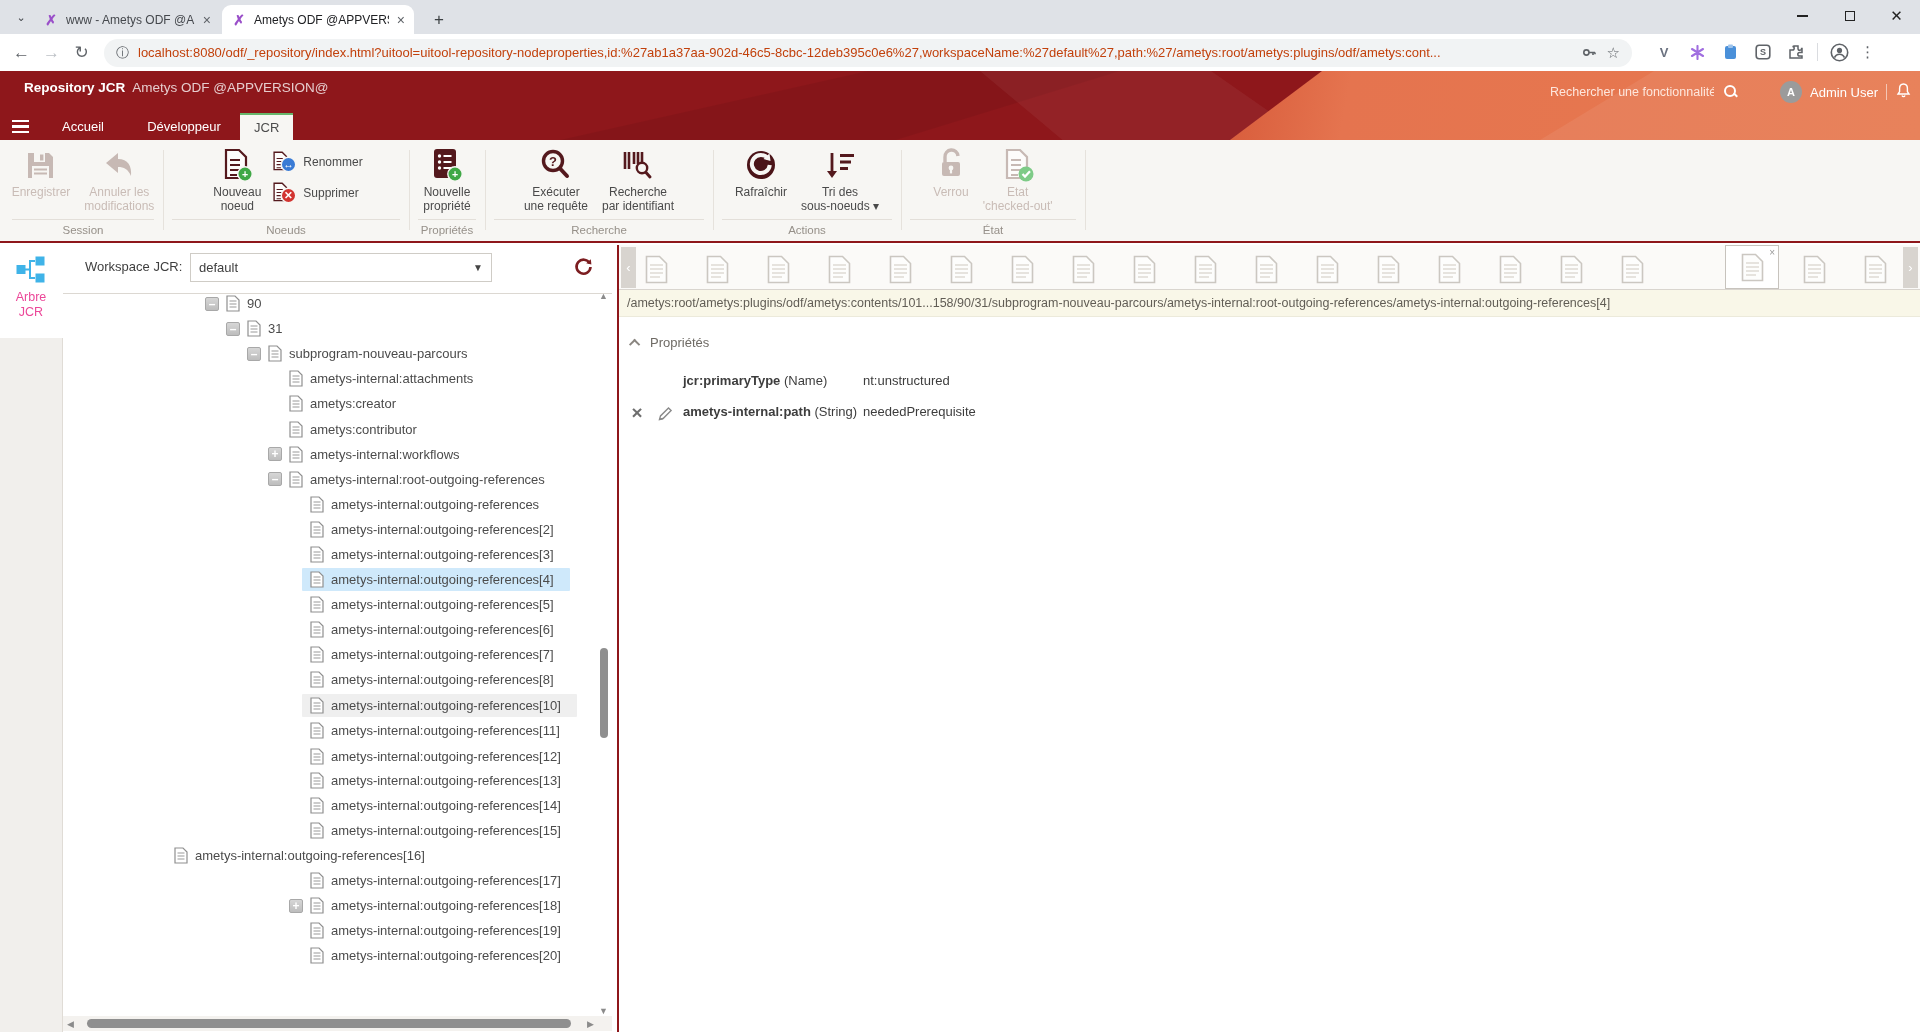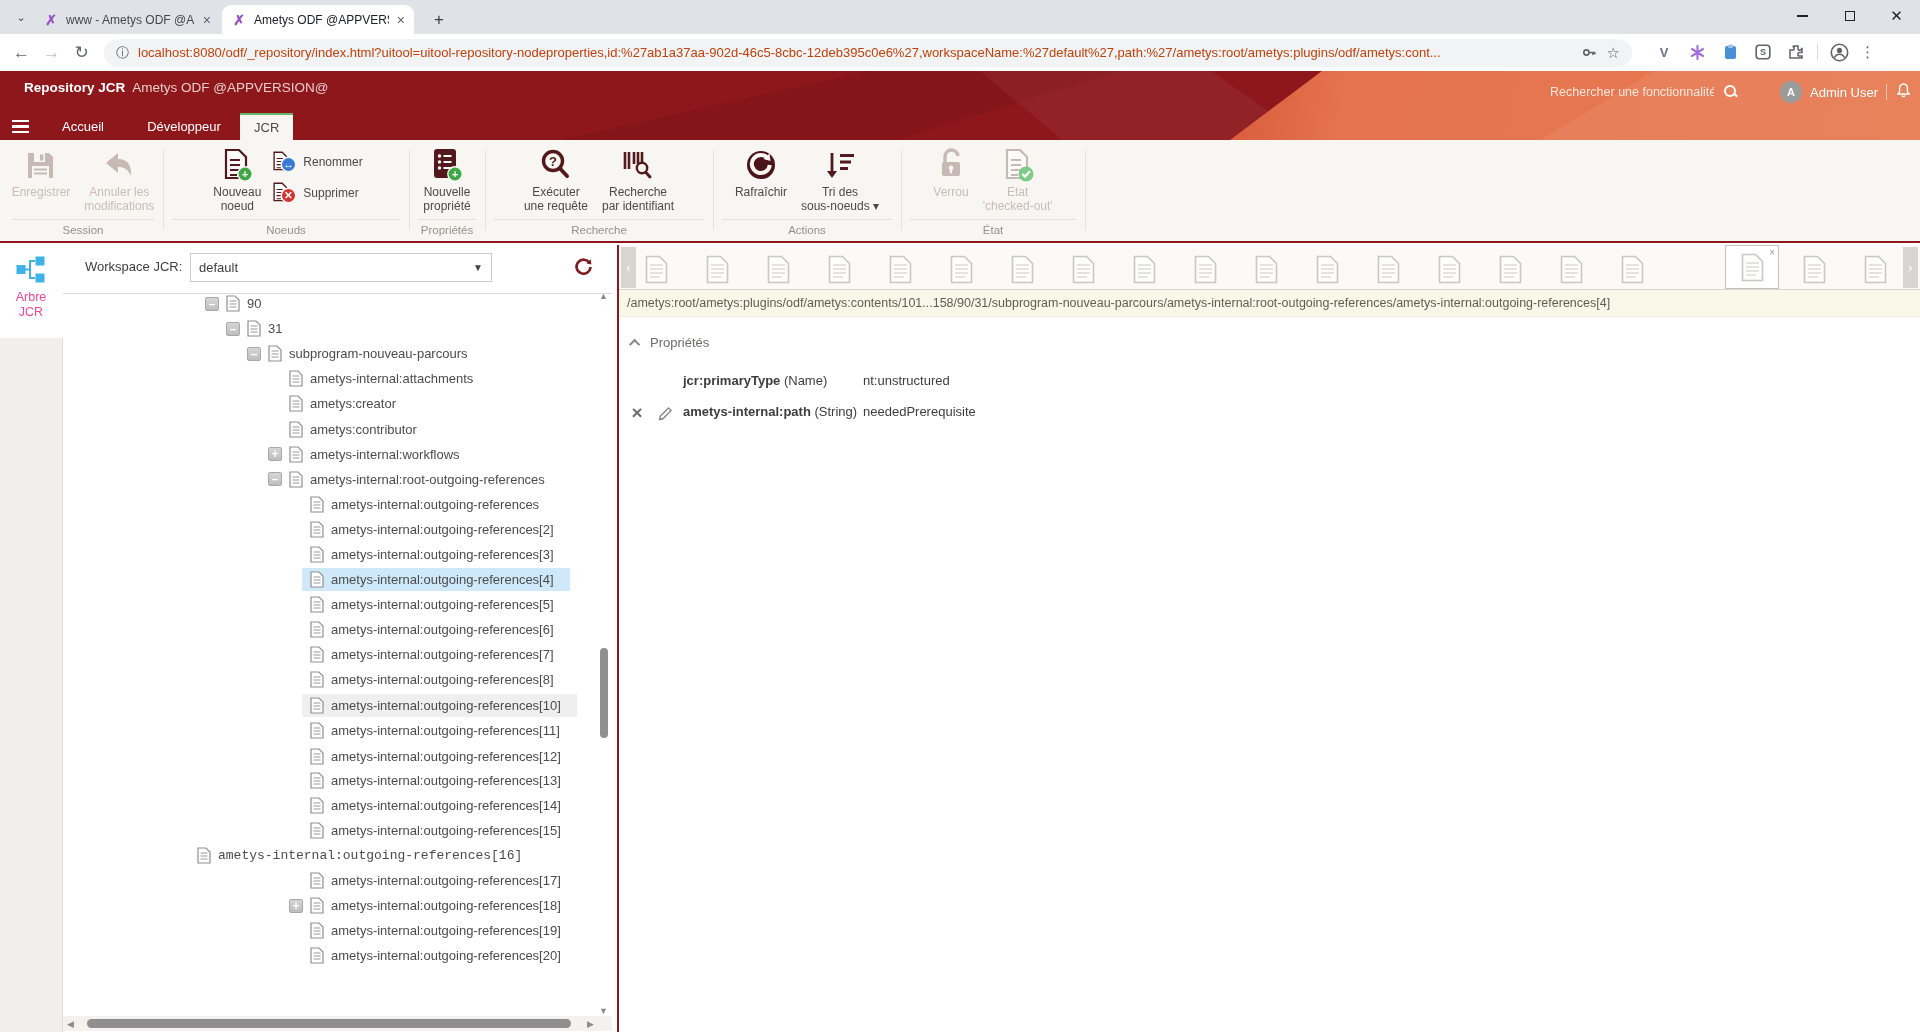--- a/index.html
+++ b/index.html
@@ -681,21 +681,21 @@
         <div class="trow" style="padding-left: 226px;">
           <span class="expsp"></span>
           <span class="rowin">
             <svg width="14" height="17" viewBox="0 0 14 17" style="display: block;">
               <path d="M1 1h8l4 4v11H1z" fill="#fff" stroke="#8f8f8f" stroke-width="1.2"></path>
               <path d="M3.5 6h7M3.5 9h7M3.5 12h7" stroke="#9a9a9a" stroke-width="1.1"></path>
             </svg>
             <span>ametys-internal:outgoing-references[15]</span>
           </span>
         </div>
-        <div class="trow" style="padding-left: 113px; font-family: Liberation Mono, monospace;">
+        <div class="trow" style="padding-left: 90px;">
           <span class="expsp"></span>
           <span class="rowin">
             <svg width="14" height="17" viewBox="0 0 14 17" style="display: block;">
               <path d="M1 1h8l4 4v11H1z" fill="#fff" stroke="#8f8f8f" stroke-width="1.2"></path>
               <path d="M3.5 6h7M3.5 9h7M3.5 12h7" stroke="#9a9a9a" stroke-width="1.1"></path>
             </svg>
             <span>ametys-internal:outgoing-references[16]</span>
           </span>
         </div>
         <div class="trow" style="padding-left: 226px;">

